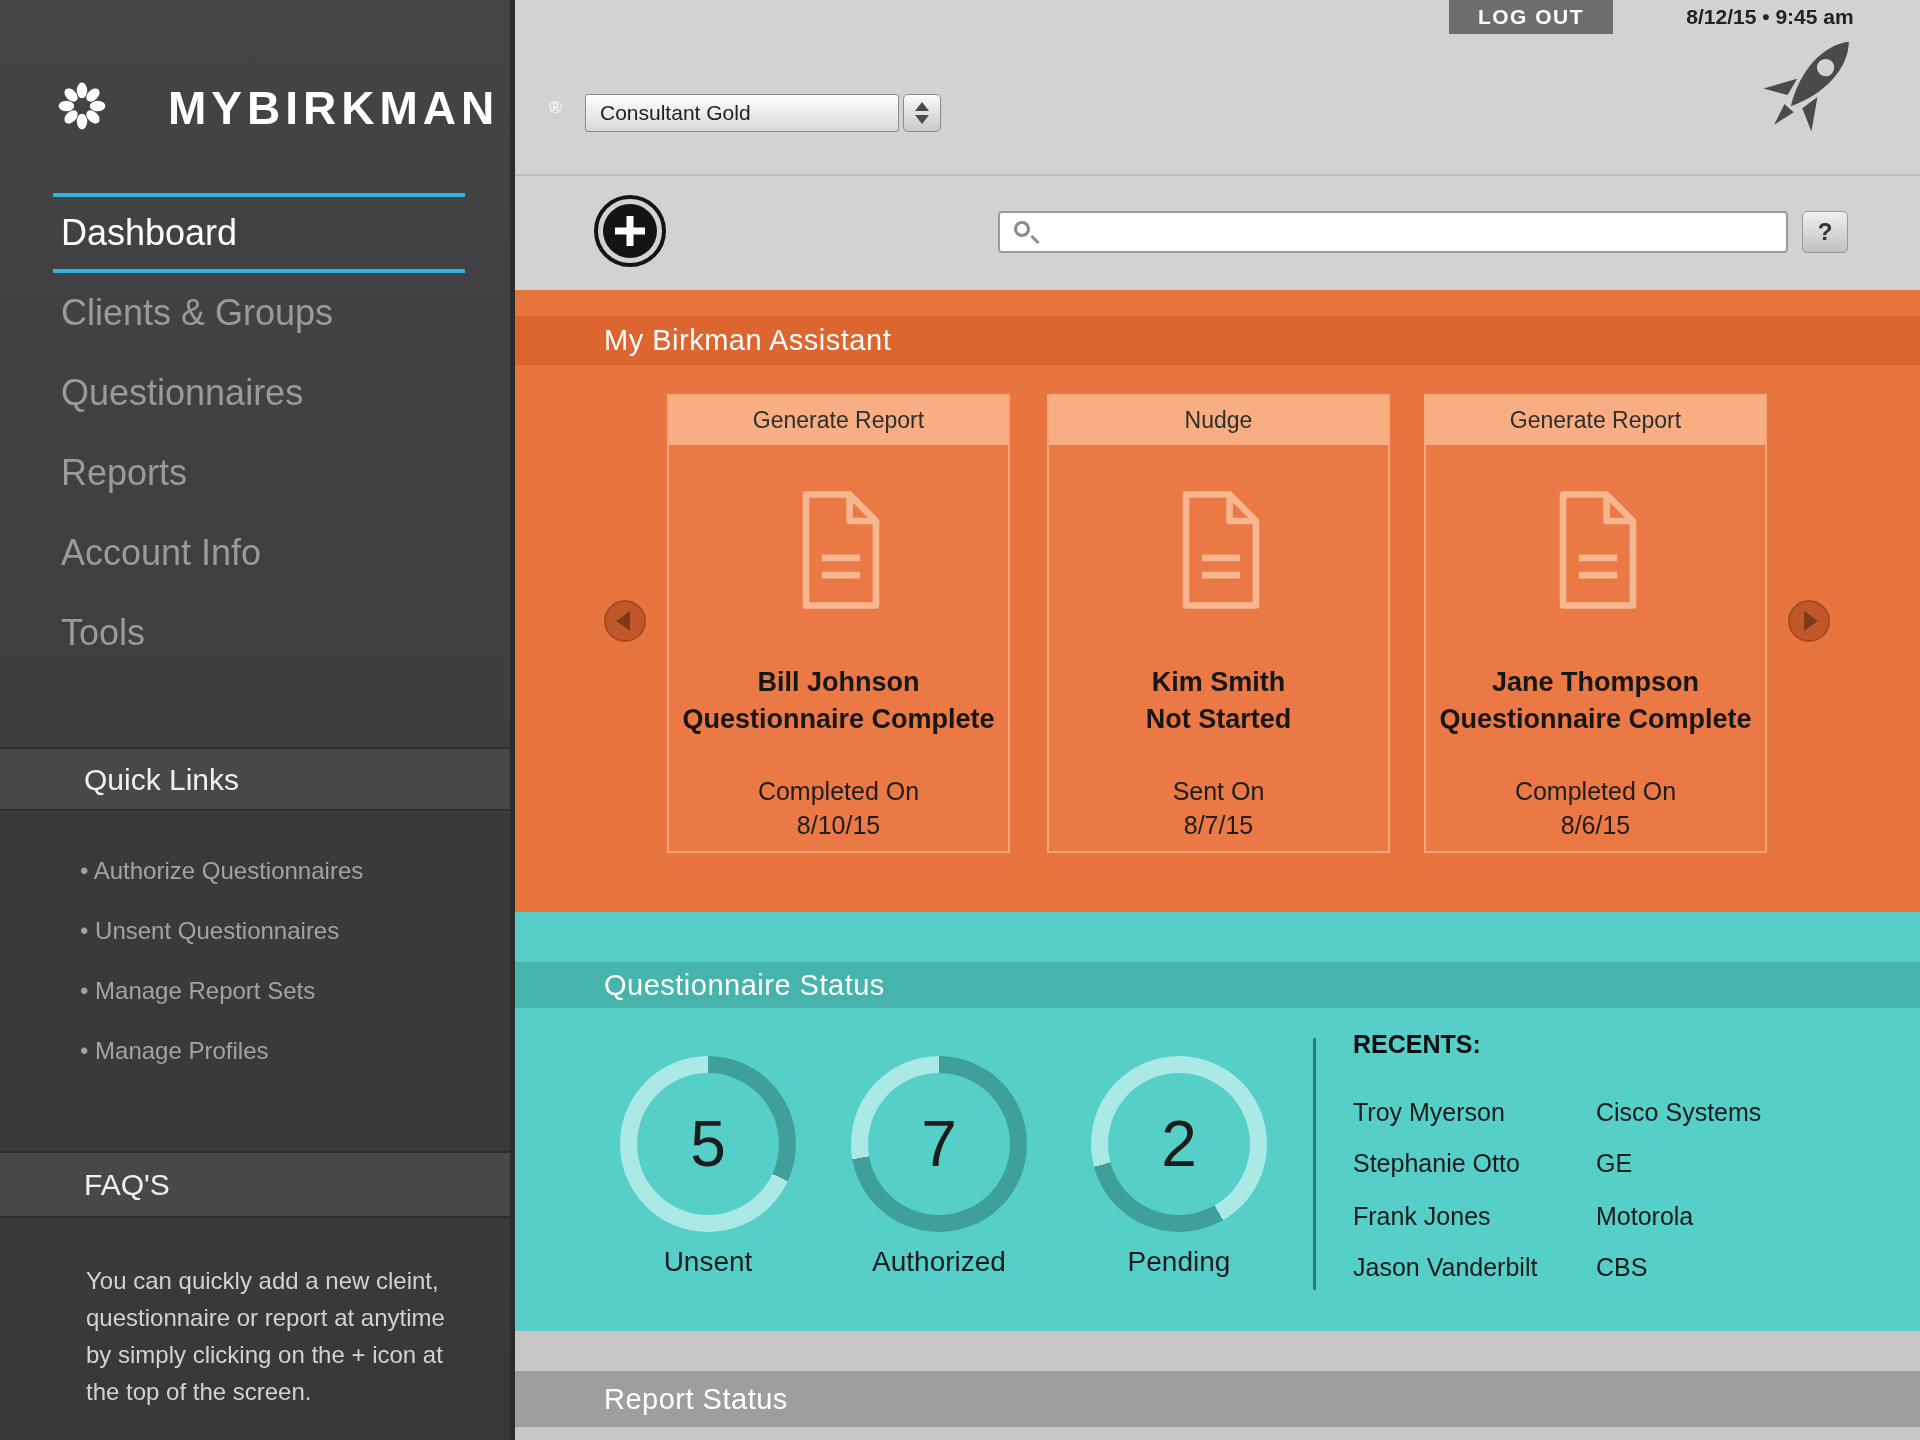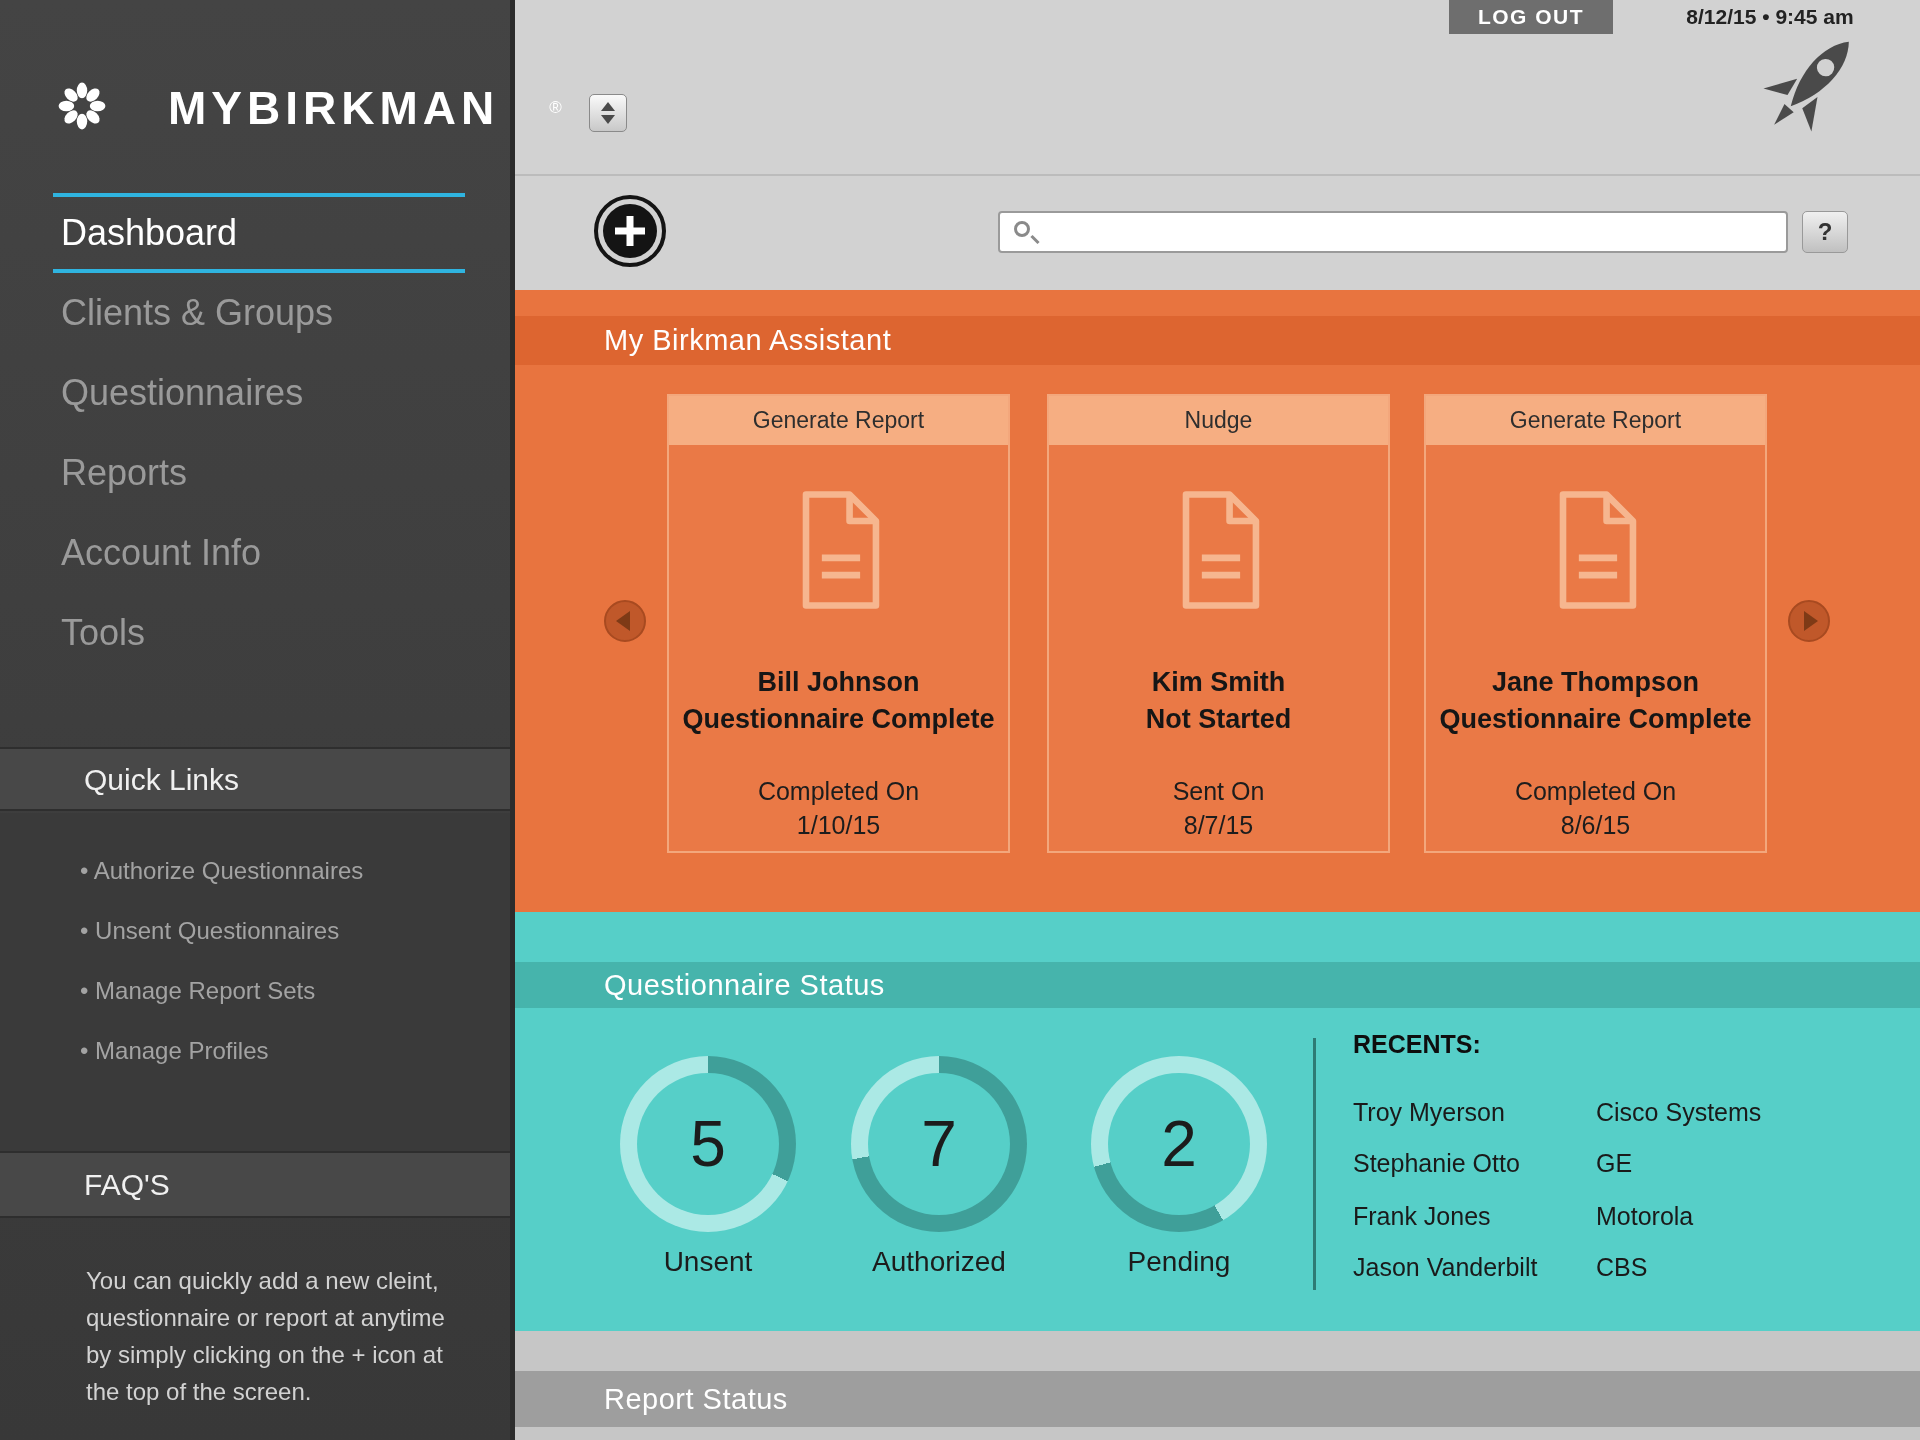--- a/index.html
+++ b/index.html
@@ -156,20 +156,21 @@
   </div>
   <div class="faq-text">You can quickly add a new cleint, questionnaire or report at anytime by simply clicking on the + icon at the top of the screen.</div>
 </div>
 
 <div class="main">
 
   <div class="logout">LOG OUT</div>
   <div class="datetime">8/12/15 • 9:45 am</div>
 
   <div class="dropdown">
+    <div class="dd-box">Consultant Gold</div>
     <div class="dd-spinner">
       <span class="spin-up"></span>
       <span class="spin-down"></span>
     </div>
   </div>
 
   <div class="rocket">
     <svg viewBox="0 0 100 100" width="124" height="124">
       <g fill="#4a4a4a" transform="rotate(42 50 50)">
         <path d="M50 2 C64 18 64 46 50 72 C36 46 36 18 50 2 Z"></path>
@@ -214,21 +215,21 @@
         <svg viewBox="0 0 100 100" width="132" height="132">
           <path d="M25 8 h33 l20 20 v64 h-53 z" fill="none" stroke="#f6b68f" stroke-width="5" stroke-linejoin="round"></path>
           <path d="M58 8 v20 h20" fill="none" stroke="#f6b68f" stroke-width="5" stroke-linejoin="round"></path>
           <line x1="37" y1="56" x2="66" y2="56" stroke="#f6b68f" stroke-width="5"></line>
           <line x1="37" y1="69" x2="66" y2="69" stroke="#f6b68f" stroke-width="5"></line>
         </svg>
       </div>
       <div class="card-name">Bill Johnson</div>
       <div class="card-status">Questionnaire Complete</div>
       <div class="card-datelabel">Completed On</div>
-      <div class="card-date">1/10/15</div>
+      <div class="card-date">8/10/15</div>
     </div>
 
     <div class="card card2">
       <div class="card-header">Nudge</div>
       <div class="card-icon">
         <svg viewBox="0 0 100 100" width="132" height="132">
           <path d="M25 8 h33 l20 20 v64 h-53 z" fill="none" stroke="#f6b68f" stroke-width="5" stroke-linejoin="round"></path>
           <path d="M58 8 v20 h20" fill="none" stroke="#f6b68f" stroke-width="5" stroke-linejoin="round"></path>
           <line x1="37" y1="56" x2="66" y2="56" stroke="#f6b68f" stroke-width="5"></line>
           <line x1="37" y1="69" x2="66" y2="69" stroke="#f6b68f" stroke-width="5"></line>

